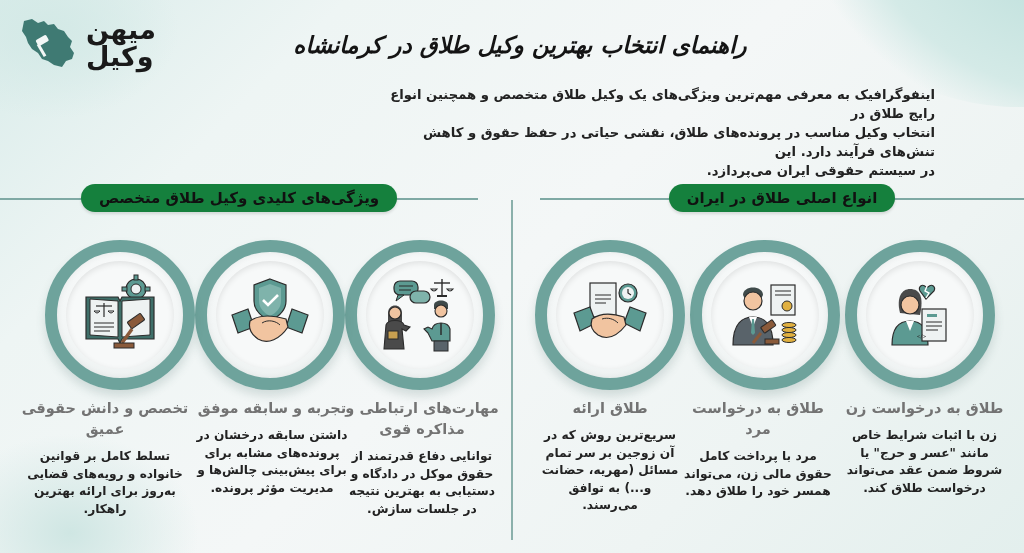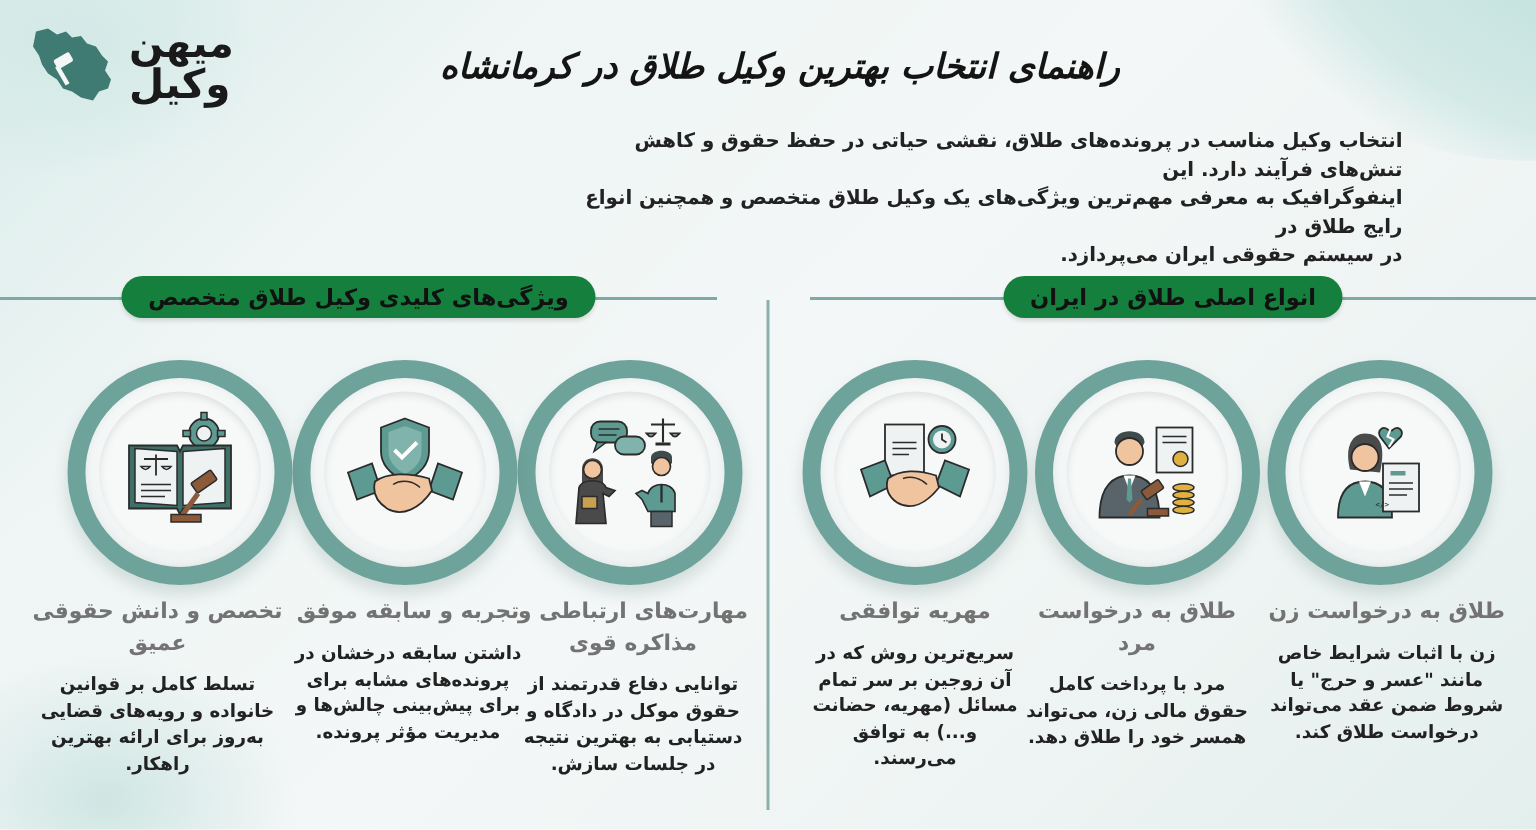--- a/index.html
+++ b/index.html
@@ -128,22 +128,22 @@
   </svg>
   <div class="logo-text">
     <span>میهن</span>
     <span>وکیل</span>
   </div>
 </div>
 
 <h1 class="title">راهنمای انتخاب بهترین وکیل طلاق در کرمانشاه</h1>
 
 <div class="intro">
+  <p>اینفوگرافیک به معرفی مهم‌ترین ویژگی‌های یک وکیل طلاق متخصص و همچنین انواع رایج طلاق در</p>
   <p>انتخاب وکیل مناسب در پرونده‌های طلاق، نقشی حیاتی در حفظ حقوق و کاهش تنش‌های فرآیند دارد. این</p>
-  <p>اینفوگرافیک به معرفی مهم‌ترین ویژگی‌های یک وکیل طلاق متخصص و همچنین انواع رایج طلاق در</p>
   <p>در سیستم حقوقی ایران می‌پردازد.</p>
 </div>
 
 <div class="section-head head-right">
   <div class="line"></div>
   <div class="pill">انواع اصلی طلاق در ایران</div>
 </div>
 <div class="section-head head-left">
   <div class="line"></div>
   <div class="pill">ویژگی‌های کلیدی وکیل طلاق متخصص</div>
@@ -281,21 +281,21 @@
 
 <div class="card t6">
   <h3>طلاق به درخواست زن</h3>
   <p>زن با اثبات شرایط خاص مانند "عسر و حرج" یا شروط ضمن عقد می‌تواند درخواست طلاق کند.</p>
 </div>
 <div class="card t5">
   <h3>طلاق به درخواست مرد</h3>
   <p>مرد با پرداخت کامل حقوق مالی زن، می‌تواند همسر خود را طلاق دهد.</p>
 </div>
 <div class="card t4">
-  <h3>مهریه توافقی</h3>
+  <h3>طلاق ارائه</h3>
   <p>سریع‌ترین روش که در آن زوجین بر سر تمام مسائل (مهریه، حضانت و...) به توافق می‌رسند.</p>
 </div>
 
 <div class="card t3">
   <h3>مهارت‌های ارتباطی و مذاکره قوی</h3>
   <p>توانایی دفاع قدرتمند از حقوق موکل در دادگاه و دستیابی به بهترین نتیجه در جلسات سازش.</p>
 </div>
 <div class="card t2">
   <h3>تجربه و سابقه موفق</h3>
   <p>داشتن سابقه درخشان در پرونده‌های مشابه برای برای پیش‌بینی چالش‌ها و مدیریت مؤثر پرونده.</p>

